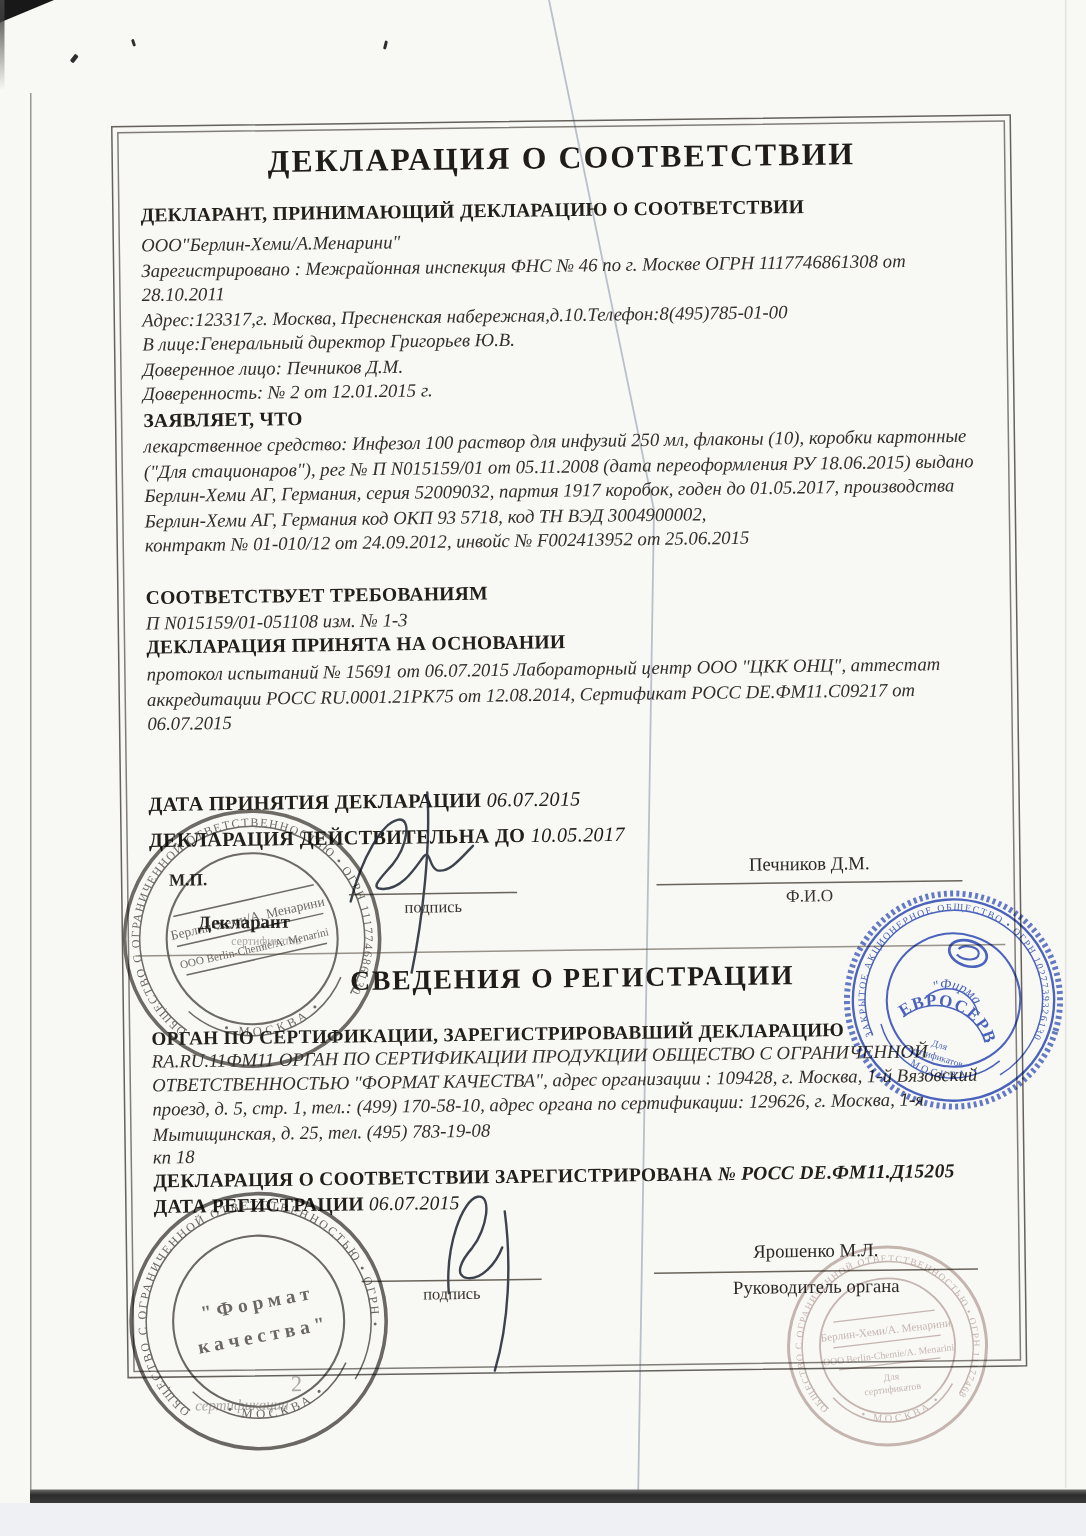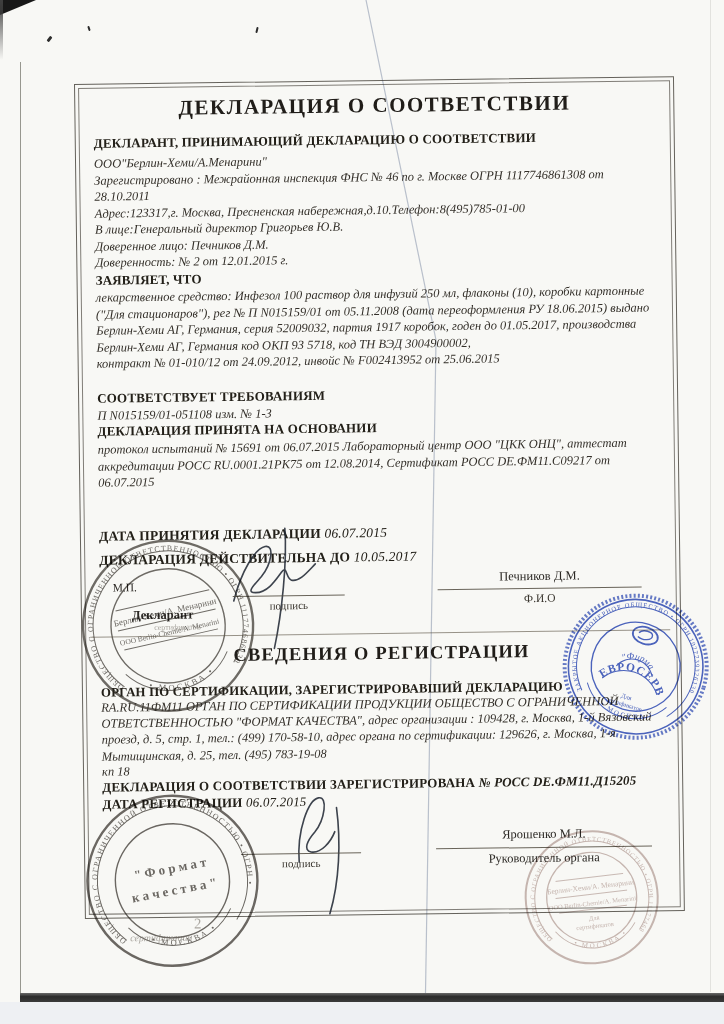--- a/index.html
+++ b/index.html
@@ -81,21 +81,21 @@
 
     <div class="abs h" style="left:18px;top:444px;font-size:13.5px;">
       <span>ДАТА ПРИНЯТИЯ ДЕКЛАРАЦИИ</span>
       <span class="val">06.07.2015</span>
     </div>
     <div class="abs h" style="left:18px;top:468px;font-size:13.5px;">
       <span>ДЕКЛАРАЦИЯ ДЕЙСТВИТЕЛЬНА ДО</span>
       <span class="val">10.05.2017</span>
     </div>
 
-    <div class="abs" style="left:31px;top:497px;font-size:11.5px;font-weight:normal;">М.П.</div>
+    <div class="abs" style="left:31px;top:497px;font-size:11.5px;font-weight:bold;">М.П.</div>
     <div class="abs" style="left:50px;top:524px;font-size:12.5px;font-weight:bold;">Декларант</div>
     <div class="abs ghost" style="left:72px;top:539px;font-size:8px;">сертификатов</div>
 
     <svg class="abs" style="left:140px;top:440px;" width="120" height="130" viewBox="0 0 120 130">
       <g fill="none" stroke="#232a36" stroke-width="1.6" stroke-linecap="round" opacity=".88">
         <path d="M 12,78 C 20,48 34,26 44,24 C 54,22 50,42 40,54 C 32,63 24,70 34,70 C 46,70 54,58 60,50 C 66,42 64,56 70,58 C 78,60 86,50 94,42"></path>
         <path d="M 64,6 C 66,40 60,90 52,126"></path>
       </g>
     </svg>
     <div class="abs sig-line" style="left:151px;top:513px;width:112px;"></div>

